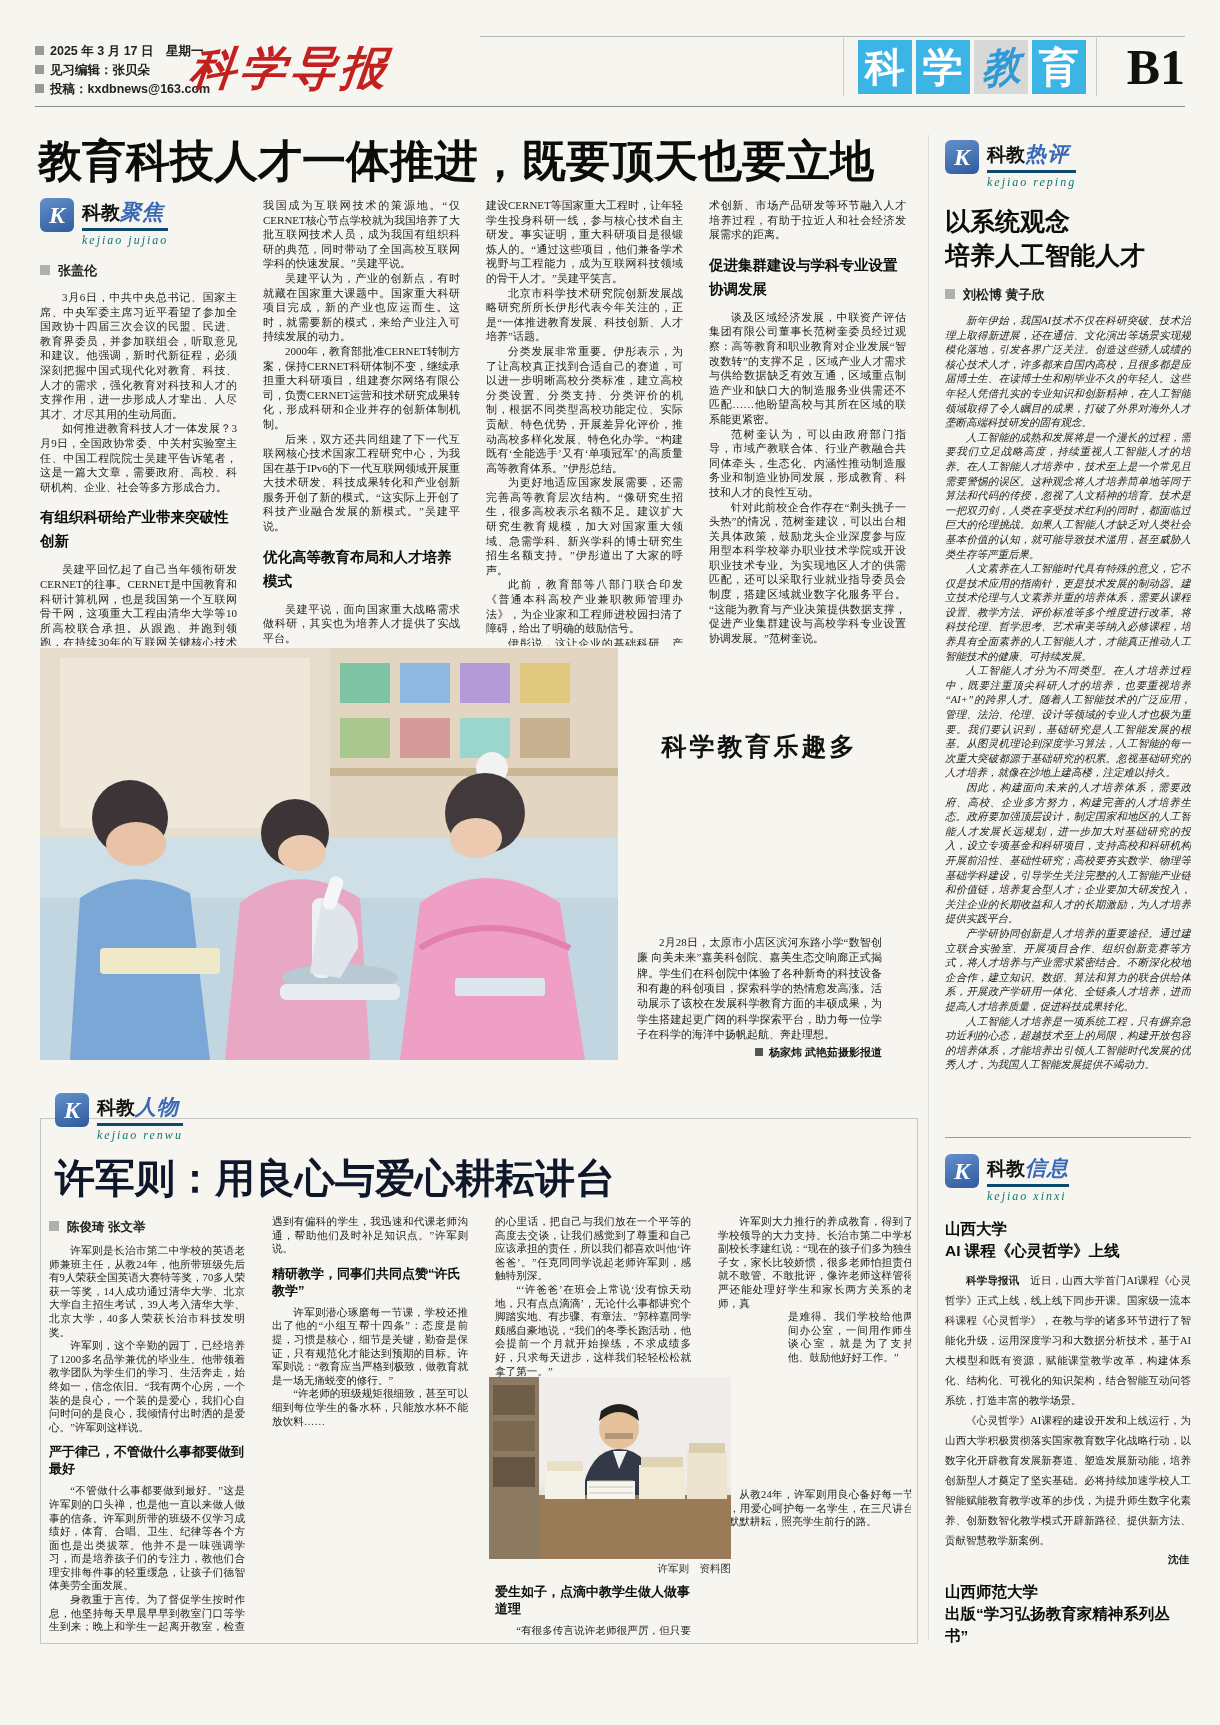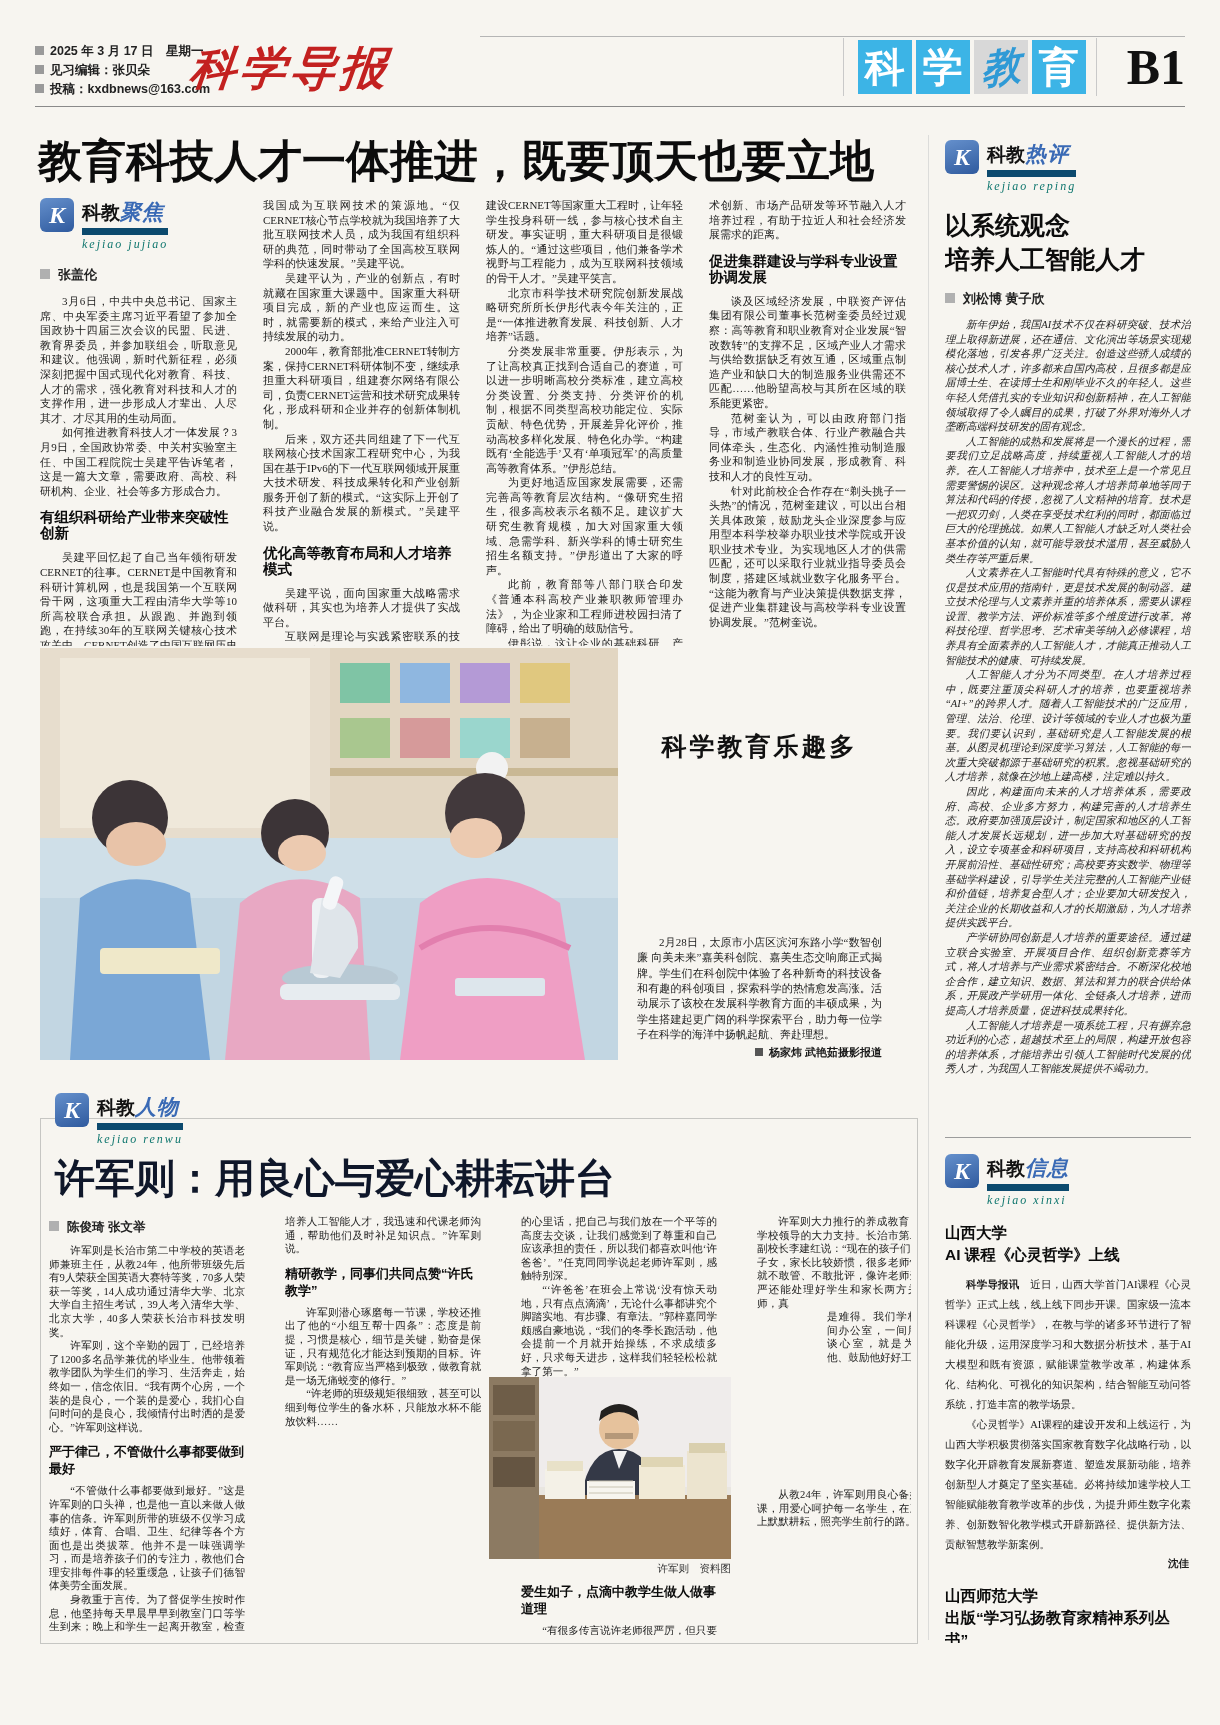--- a/index.html
+++ b/index.html
@@ -26,38 +26,38 @@
   .slg-sq.alt{background:#d8d8d8;color:#2f9ad6;font-style:italic;transform:none;}
   .slg-sq.alt span{display:block;transform:rotate(-8deg) skewX(-6deg);font-family:"Liberation Serif",serif;}
   .page-no{font-size:50px;font-weight:900;color:#111;margin-left:20px;
            font-family:"Liberation Serif","DejaVu Serif",serif;}
 
   
   .badge{display:flex;align-items:flex-start;gap:8px;}
   .badge-k{width:34px;height:34px;border-radius:6px;background:linear-gradient(160deg,#6590cc,#2f5a9e);
            color:#fff;display:flex;align-items:center;justify-content:center;
            font-family:"Liberation Serif",serif;font-style:italic;font-weight:700;font-size:24px;flex:0 0 auto;}
-  .badge-text{border-bottom:7px solid #0c4a6e;padding-bottom:2px;white-space:nowrap;}
+  .badge-text{border-bottom:3px solid #0c4a6e;padding-bottom:2px;white-space:nowrap;}
   .badge-prefix{font-family:"Liberation Sans","DejaVu Sans",sans-serif;font-weight:700;font-size:19px;color:#111;}
   .badge-word{font-family:"Liberation Serif",serif;font-style:italic;font-weight:700;font-size:21px;
               color:#3a6ab5;letter-spacing:1px;}
   .badge-pinyin{font-family:"Liberation Serif",serif;font-style:italic;font-size:12px;color:#0f766e;
                 letter-spacing:2px;margin-top:2px;}
 
   
   .focus-headline{position:absolute;left:38px;top:132px;width:872px;font-size:44px;font-weight:900;
                   color:#0c0c0c;font-family:"Liberation Sans","DejaVu Sans",sans-serif;letter-spacing:0px;white-space:nowrap;}
   .focus-cols{position:absolute;left:40px;top:198px;width:868px;height:448px;display:flex;gap:26px;overflow:hidden;}
   .fcol{width:197px;flex:0 0 197px;overflow:hidden;}
   .art-body p{margin:0;font-size:11px;line-height:14.6px;text-align:justify;text-indent:2em;}
   .byline{font-family:"Liberation Sans","DejaVu Sans",sans-serif;font-size:13px;font-weight:700;color:#222;
           margin:14px 0 10px 0;}
   .byline::before{content:"";display:inline-block;width:10px;height:10px;background:#b0b0b0;margin-right:8px;}
   .subhead{font-family:"Liberation Sans","DejaVu Sans",sans-serif;font-weight:700;font-size:14.5px;
-           line-height:16px;color:#0c0c0c;margin:11px 0 9px 0;}
+           line-height:24px;color:#0c0c0c;margin:11px 0 9px 0;}
 
   
   .photo-feature{position:absolute;left:40px;top:648px;width:868px;height:412px;}
   .main-photo{position:absolute;left:0;top:0;width:578px;height:412px;display:block;}
   .pf-caption{position:absolute;left:597px;top:0;width:245px;height:412px;display:flex;flex-direction:column;}
   .pf-title{font-family:"Liberation Sans","DejaVu Sans",sans-serif;font-size:25px;font-weight:700;
             letter-spacing:3px;color:#111;text-align:center;margin-top:82px;}
   .pf-body{margin-top:auto;font-size:11px;line-height:15.4px;text-align:justify;}
   .pf-body p{margin:0;text-indent:2em;}
   .pf-credit{font-size:11px;font-weight:700;text-align:right;margin-top:2px;
@@ -71,21 +71,21 @@
                 line-height:34px;color:#0c0c0c;margin:14px 0 6px 0;}
   .reping-body p{margin:0;font-size:10.5px;line-height:14.6px;text-align:justify;text-indent:2em;
                  font-style:italic;color:#222;}
 
   
   .renwu-box{position:absolute;left:40px;top:1118px;width:876px;height:524px;
              border:1px solid #c6c6c3;background:transparent;}
   .renwu-badge{position:absolute;left:14px;top:-26px;}
   .renwu-headline{position:absolute;left:14px;top:32px;width:840px;font-size:40px;font-weight:900;
                   color:#0f172a;font-family:"Liberation Sans","DejaVu Sans",sans-serif;white-space:nowrap;}
-  .renwu-cols{position:absolute;left:8px;top:96px;width:862px;height:420px;display:flex;gap:40px;overflow:hidden;}
+  .renwu-cols{position:absolute;left:8px;top:96px;width:862px;height:420px;display:flex;gap:27px;overflow:hidden;}
   .rcol{width:196px;flex:0 0 196px;overflow:hidden;}
   .renwu-cols p{margin:0;font-size:10.6px;line-height:13.6px;text-align:justify;text-indent:2em;}
   .renwu-cols .byline{margin:4px 0 8px 0;font-size:12.5px;}
   .renwu-cols .subhead{font-size:13px;line-height:17px;margin:9px 0 7px 0;}
   .rcol .lead-p{text-indent:2em;}
   .col4-side{padding-left:70px;}
   .renwu-photo{position:absolute;left:448px;top:258px;width:242px;height:182px;display:block;}
   .renwu-photo-caption{position:absolute;left:448px;top:443px;width:242px;text-align:right;
                        font-size:10.5px;color:#333;font-family:"Liberation Sans",sans-serif;}
 
@@ -258,21 +258,21 @@
     <div class="renwu-cols">
       <div class="rcol">
         <div class="byline">陈俊琦 张文举</div>
         <p>许军则是长治市第二中学校的英语老师兼班主任，从教24年，他所带班级先后有9人荣获全国英语大赛特等奖，70多人荣获一等奖，14人成功通过清华大学、北京大学自主招生考试，39人考入清华大学、北京大学，40多人荣获长治市科技发明奖。</p>
         <p>许军则，这个辛勤的园丁，已经培养了1200多名品学兼优的毕业生。他带领着教学团队为学生们的学习、生活奔走，始终如一，信念依旧。“我有两个心房，一个装的是良心，一个装的是爱心，我扪心自问时问的是良心，我倾情付出时洒的是爱心。”许军则这样说。</p>
         <div class="subhead">严于律己，不管做什么事都要做到最好</div>
         <p>“不管做什么事都要做到最好。”这是许军则的口头禅，也是他一直以来做人做事的信条。许军则所带的班级不仅学习成绩好，体育、合唱、卫生、纪律等各个方面也是出类拔萃。他并不是一味强调学习，而是培养孩子们的专注力，教他们合理安排每件事的轻重缓急，让孩子们德智体美劳全面发展。</p>
         <p>身教重于言传。为了督促学生按时作息，他坚持每天早晨早早到教室门口等学生到来；晚上和学生一起离开教室，检查宿舍、督促学生休息。“我深知，关注每个学生生活、学习情况是班主任工作的职责所在。因此，我一有间隙就会到教室和宿舍了解学生</p>
       </div>
       <div class="rcol">
-        <p class="lead-p" style="text-indent:0;">培养人工智能人才，我迅速和代课老师沟通，帮助他们及时补足知识点。”许军则说。</p>
+        <p class="lead-p" style="text-indent:0;">遇到有偏科的学生，我迅速和代课老师沟通，帮助他们及时补足知识点。”许军则说。</p>
         <div class="subhead">精研教学，同事们共同点赞“许氏教学”</div>
         <p>许军则潜心琢磨每一节课，学校还推出了他的“小组互帮十四条”：态度是前提，习惯是核心，细节是关键，勤奋是保证，只有规范化才能达到预期的目标。许军则说：“教育应当严格到极致，做教育就是一场无痛蜕变的修行。”</p>
         <p>“许老师的班级规矩很细致，甚至可以细到每位学生的备水杯，只能放水杯不能放饮料……</p>
       </div>
       <div class="rcol">
         <p style="text-indent:0;">的心里话，把自己与我们放在一个平等的高度去交谈，让我们感觉到了尊重和自己应该承担的责任，所以我们都喜欢叫他‘许爸爸’。”任克同同学说起老师许军则，感触特别深。</p>
         <p>“‘许爸爸’在班会上常说‘没有惊天动地，只有点点滴滴’，无论什么事都讲究个脚踏实地、有步骤、有章法。”郭梓嘉同学颇感自豪地说，“我们的冬季长跑活动，他会提前一个月就开始操练，不求成绩多好，只求每天进步，这样我们轻轻松松就拿了第一。”</p>
         <div style="height:196px;"></div>
         <div class="subhead">爱生如子，点滴中教学生做人做事道理</div>
         <p>“有很多传言说许老师很严厉，但只要是他的学生，就知道许老师的严厉里藏着的是关心，他经常找我们谈心，认真倾听我们的心声……”</p>

